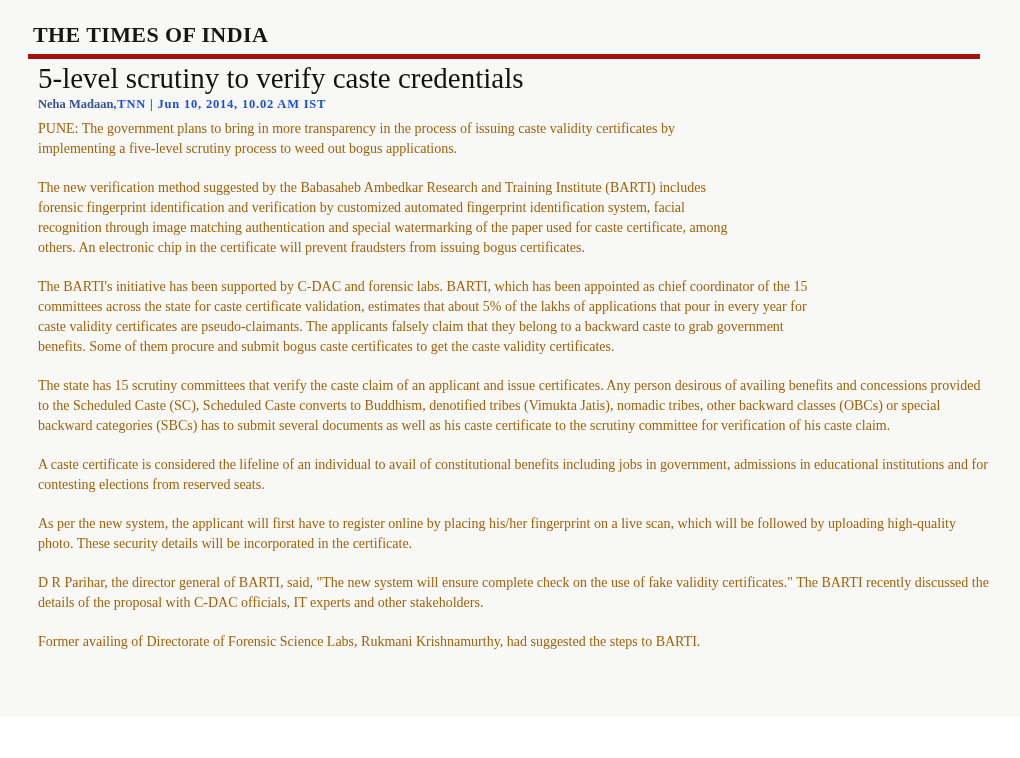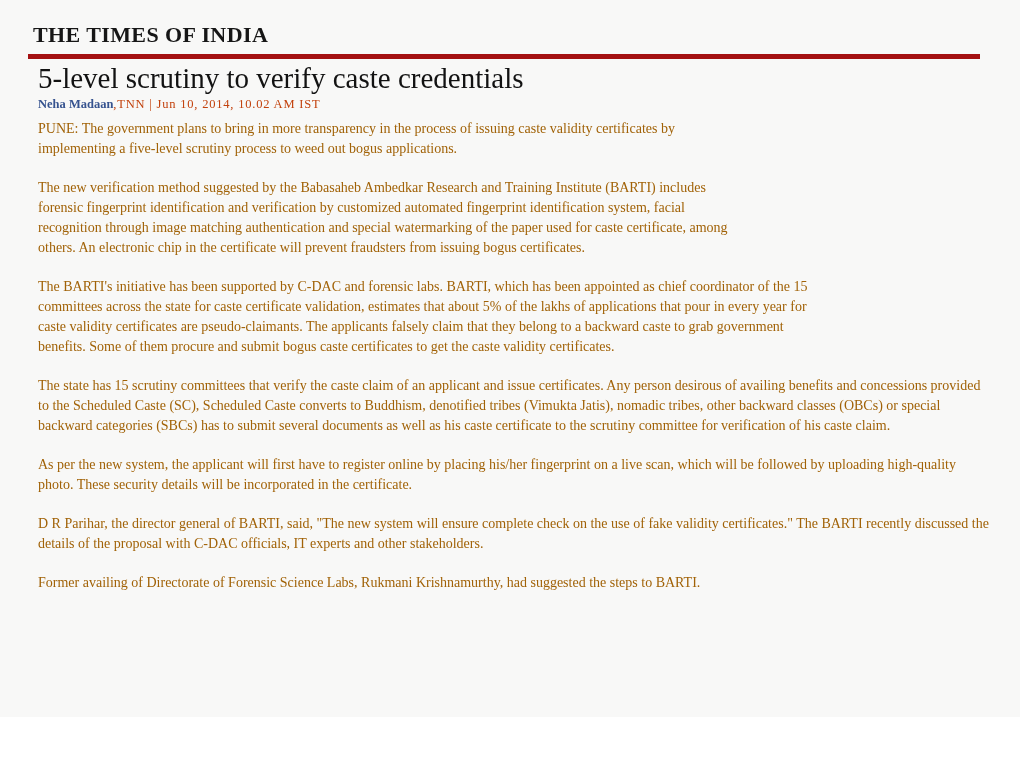--- a/index.html
+++ b/index.html
@@ -45,23 +45,23 @@
     margin-top: 2px;
     font-size: 12.5px;
     color: #222222;
   }
   .byline .author {
     color: #36538f;
     font-weight: 700;
     cursor: pointer;
   }
   .byline .meta {
-    font-weight: 400;
+    font-weight: 700;
     letter-spacing: 0.8px;
-    color: #c2410c;
+    color: #1d4ed8;
   }
   .article-body {
     margin-left: 10px;
     margin-top: 7px;
     font-size: 14px;
     line-height: 20px;
     color: #a16207;
     width: 952px;
   }
   .article-body p {
@@ -85,18 +85,19 @@
 
   <div class="byline">
     <span class="author">Neha Madaan</span><span class="meta">,TNN | Jun 10, 2014, 10.02 AM IST</span>
   </div>
 
   <div class="article-body">
     <p class="w-narrow-1">PUNE: The government plans to bring in more transparency in the process of issuing caste validity certificates by implementing a five-level scrutiny process to weed out bogus applications.</p>
     <p class="w-narrow-2">The new verification method suggested by the Babasaheb Ambedkar Research and Training Institute (BARTI) includes forensic fingerprint identification and verification by customized automated fingerprint identification system, facial recognition through image matching authentication and special watermarking of the paper used for caste certificate, among others. An electronic chip in the certificate will prevent fraudsters from issuing bogus certificates.</p>
     <p class="w-narrow-3">The BARTI's initiative has been supported by C-DAC and forensic labs. BARTI, which has been appointed as chief coordinator of the 15 committees across the state for caste certificate validation, estimates that about 5% of the lakhs of applications that pour in every year for caste validity certificates are pseudo-claimants. The applicants falsely claim that they belong to a backward caste to grab government benefits. Some of them procure and submit bogus caste certificates to get the caste validity certificates.</p>
     <p>The state has 15 scrutiny committees that verify the caste claim of an applicant and issue certificates. Any person desirous of availing benefits and concessions provided to the Scheduled Caste (SC), Scheduled Caste converts to Buddhism, denotified tribes (Vimukta Jatis), nomadic tribes, other backward classes (OBCs) or special backward categories (SBCs) has to submit several documents as well as his caste certificate to the scrutiny committee for verification of his caste claim.</p>
+    <p>A caste certificate is considered the lifeline of an individual to avail of constitutional benefits including jobs in government, admissions in educational institutions and for contesting elections from reserved seats.</p>
     <p>As per the new system, the applicant will first have to register online by placing his/her fingerprint on a live scan, which will be followed by uploading high-quality photo. These security details will be incorporated in the certificate.</p>
     <p>D R Parihar, the director general of BARTI, said, "The new system will ensure complete check on the use of fake validity certificates." The BARTI recently discussed the details of the proposal with C-DAC officials, IT experts and other stakeholders.</p>
     <p>Former availing of Directorate of Forensic Science Labs, Rukmani Krishnamurthy, had suggested the steps to BARTI.</p>
   </div>
 
 </div>
 
 </body></html>

